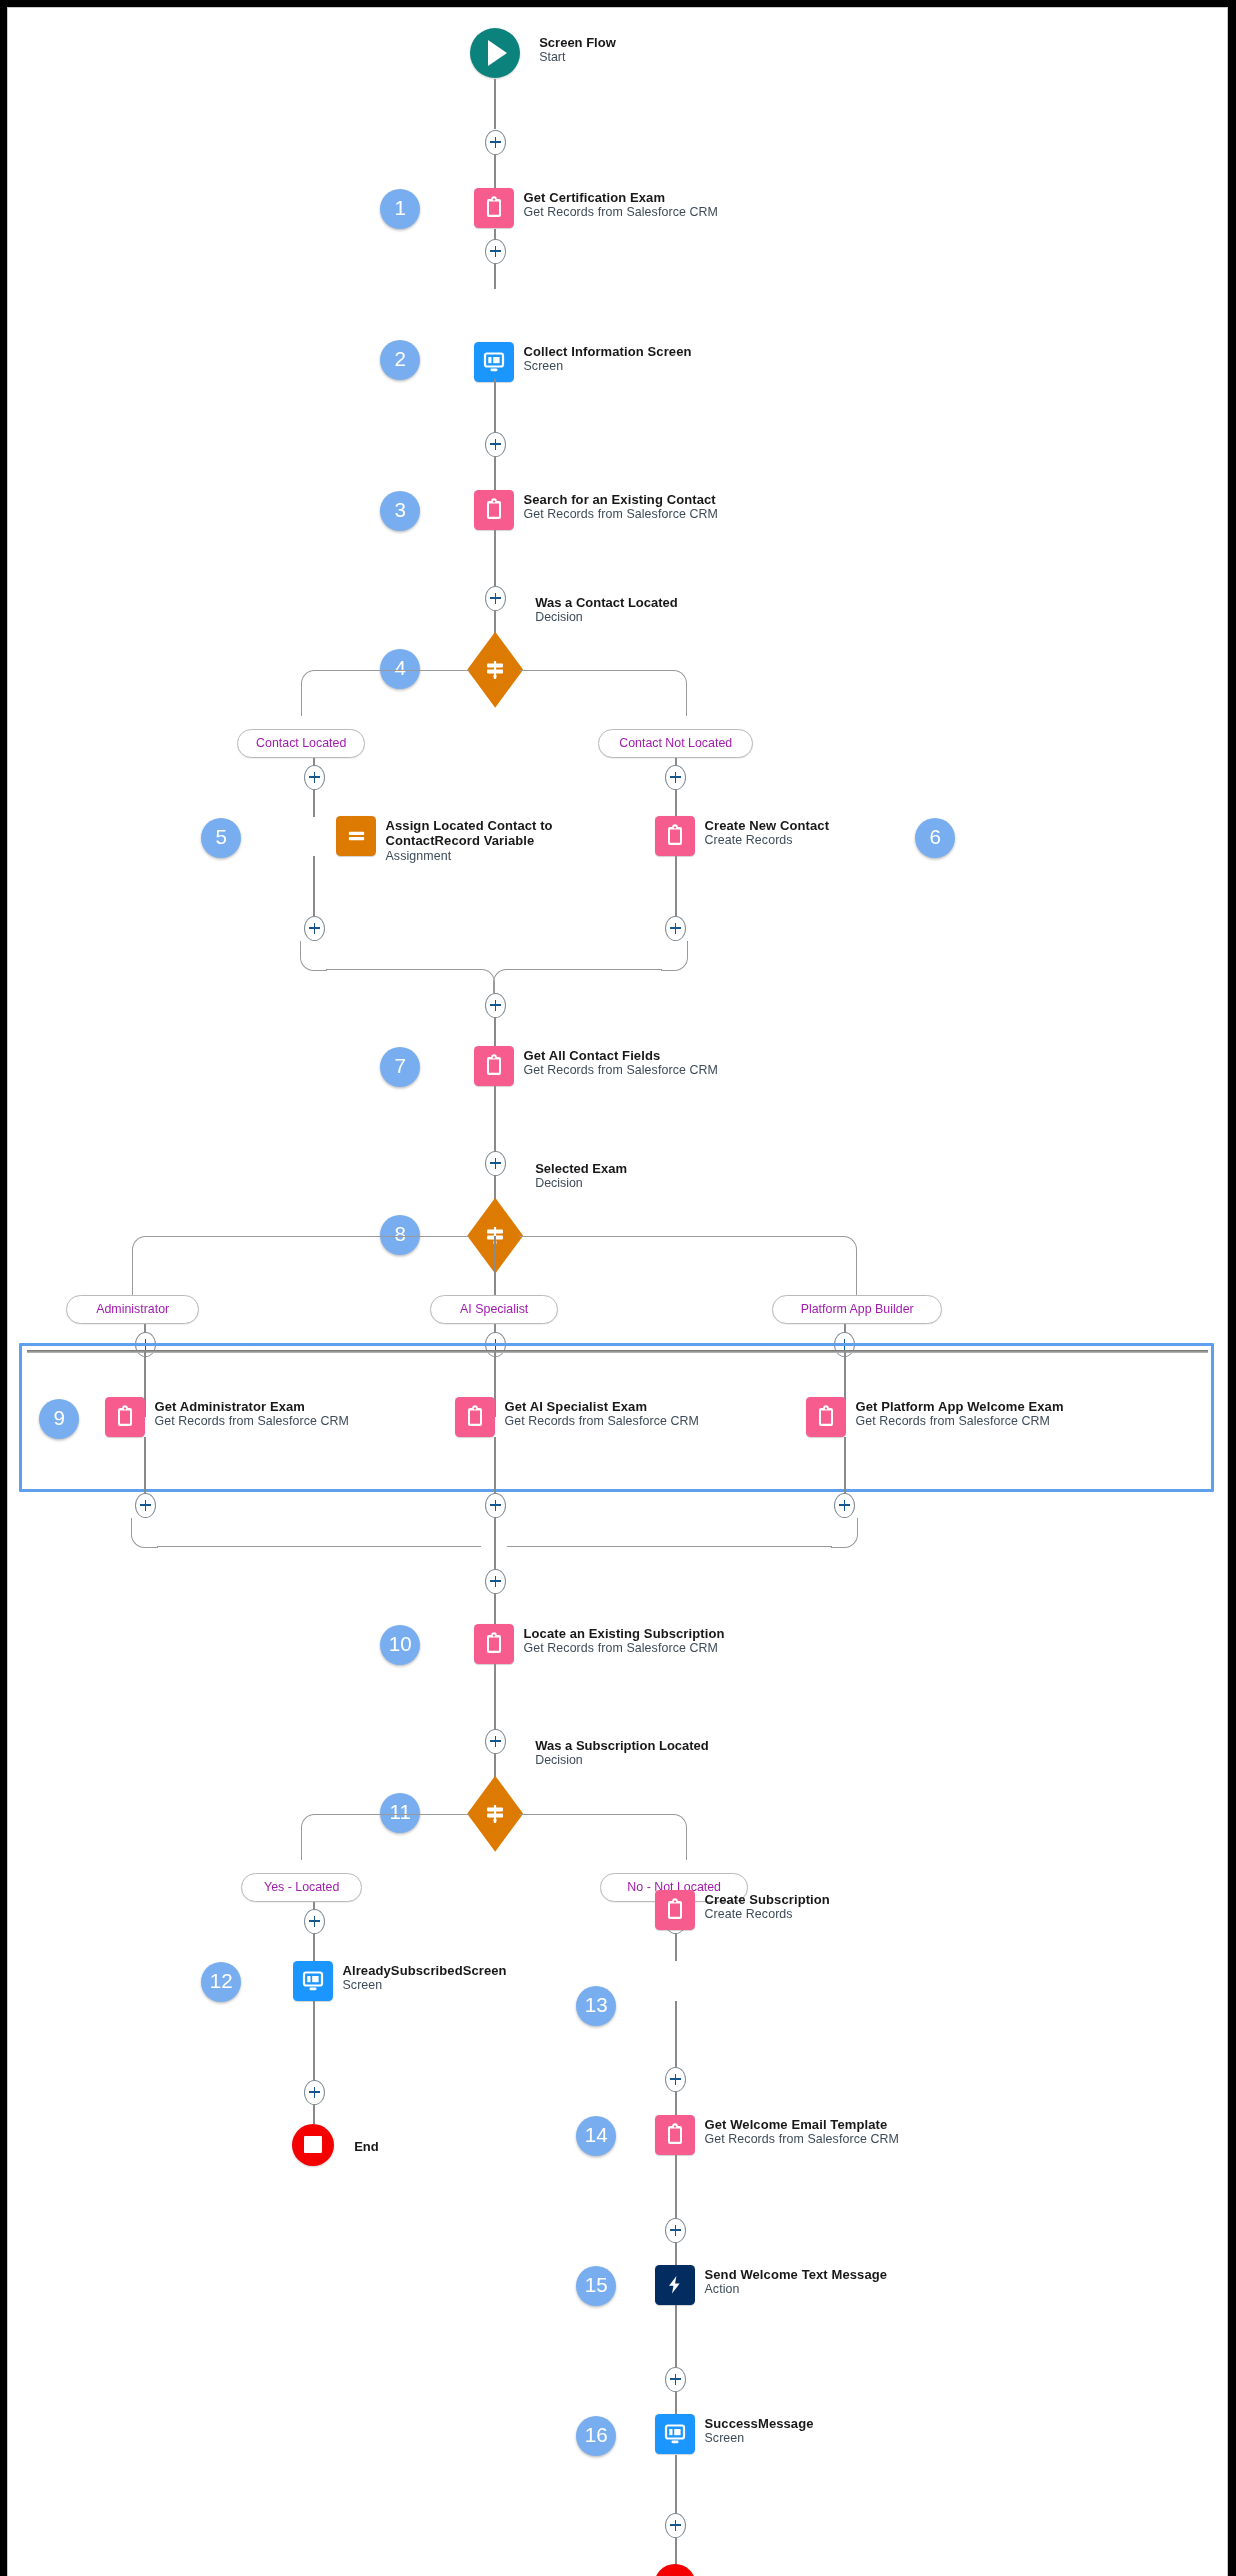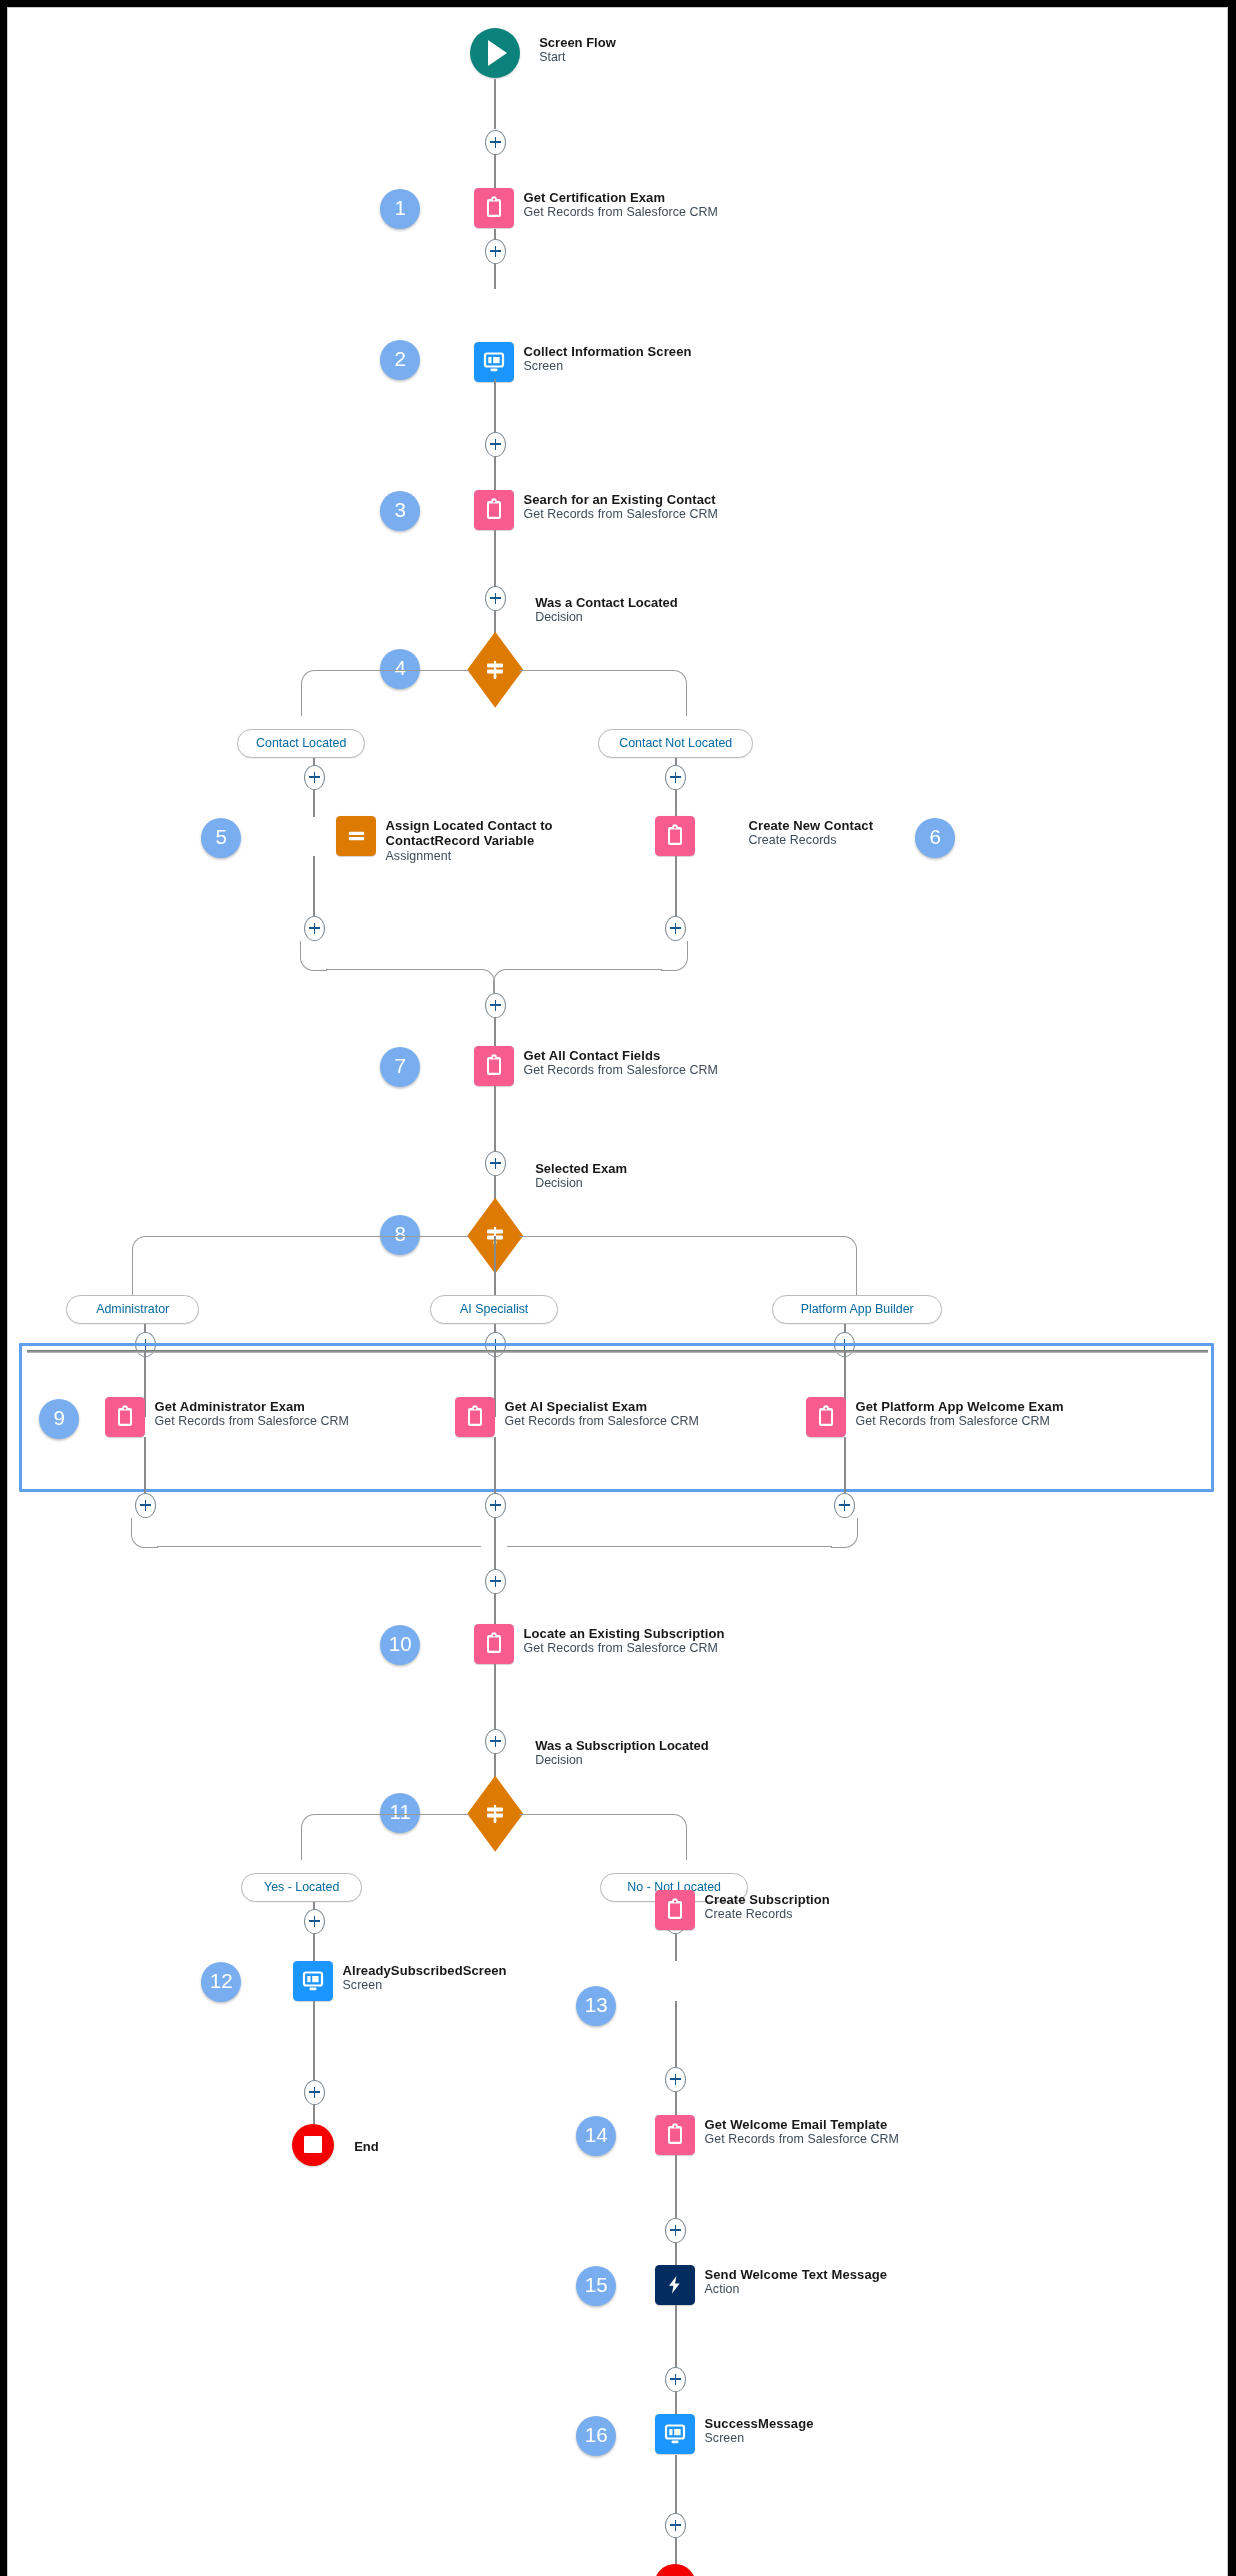--- a/index.html
+++ b/index.html
@@ -120,21 +120,21 @@
     font-size:20.6px; line-height:1;
     box-shadow:0 1.5px 2.6px rgba(0,0,0,.25);
   }
 
   
   .pill {
     position:absolute; height:29px;
     background:#fff; border:1.3px solid #b9bcbe; border-radius:14.4px;
     display:flex; align-items:center; justify-content:center;
     padding:0 10.3px; box-shadow:0 0.5px 1px rgba(0,0,0,.12);
-    font-size:12.4px; color:#0369a1; white-space:nowrap;
+    font-size:12.4px; color:#a21caf; white-space:nowrap;
   }
 
   
   .hlbox {
     position:absolute; border:3.1px solid #5FA0EE; background:transparent;
     border-radius:1px;
   }
   .hlbox-top-shadow {
     position:absolute; height:3.6px;
     background:linear-gradient(#6e6e6e,#bdbdbd);
@@ -254,21 +254,21 @@
     <div class="lbl">
       <div class="t1 wrap">Assign Located Contact to ContactRecord Variable</div>
       <div class="t2">Assignment</div>
     </div>
   </div>
   <div class="vline" style="left:305px; top:848px; height:23px;"></div>
   <div class="plus" style="left:296px; top:908px;"></div>
   <div class="vline" style="left:305px; top:848px; height:60px;"></div>
 
   <div class="badge" style="left:907px; top:810px;">6</div>
-  <div class="node" style="left:647px; top:808px;gap:44px;">
+  <div class="node" style="left:647px; top:808px;">
     <div class="ico sq create">
       <svg width="24" height="24" viewBox="0 0 24 24" fill="#fff">
             <path d="M17 3h-2.2a2.8 2.8 0 0 0-5.6 0H7a2 2 0 0 0-2 2v14a2 2 0 0 0 2 2h10a2 2 0 0 0 2-2V5a2 2 0 0 0-2-2zm-5-.6c.66 0 1.2.54 1.2 1.2S12.66 4.8 12 4.8s-1.2-.54-1.2-1.2.54-1.2 1.2-1.2zM7 5.5h10v13.2H7z" fill="#fff"></path>
             <rect x="11.1" y="8.2" width="1.8" height="8.4" fill="#F65D8E"></rect>
             <rect x="7.8" y="11.5" width="8.4" height="1.8" fill="#F65D8E"></rect>
           </svg>
     </div>
     <div class="lbl">
       <div class="t1">Create New Contact</div>
       <div class="t2">Create Records</div>

